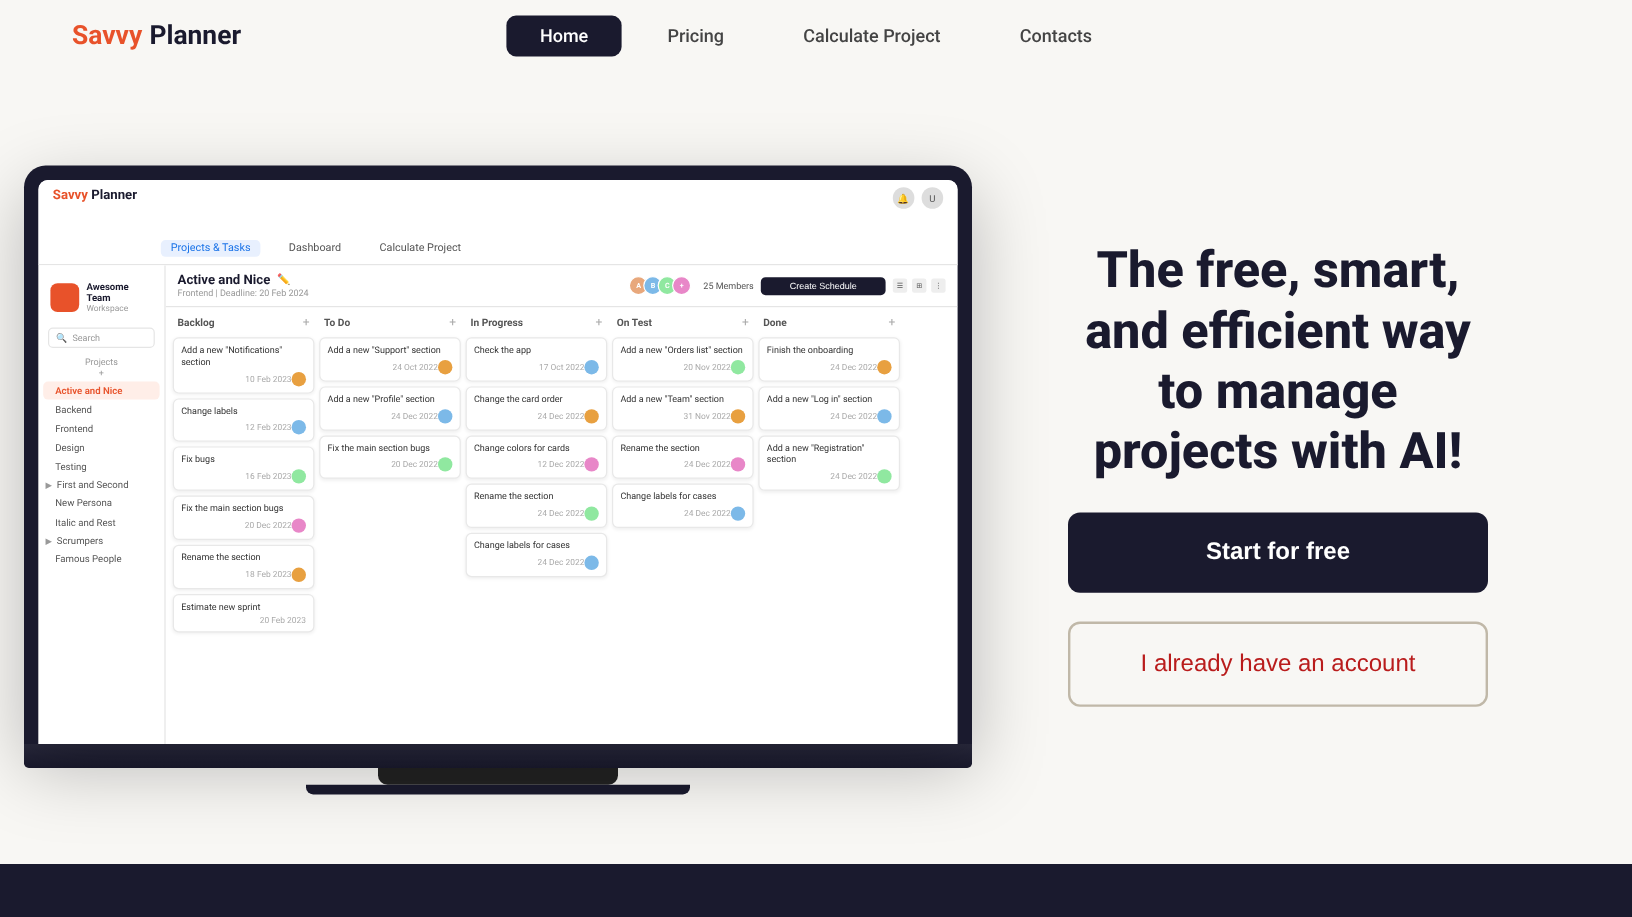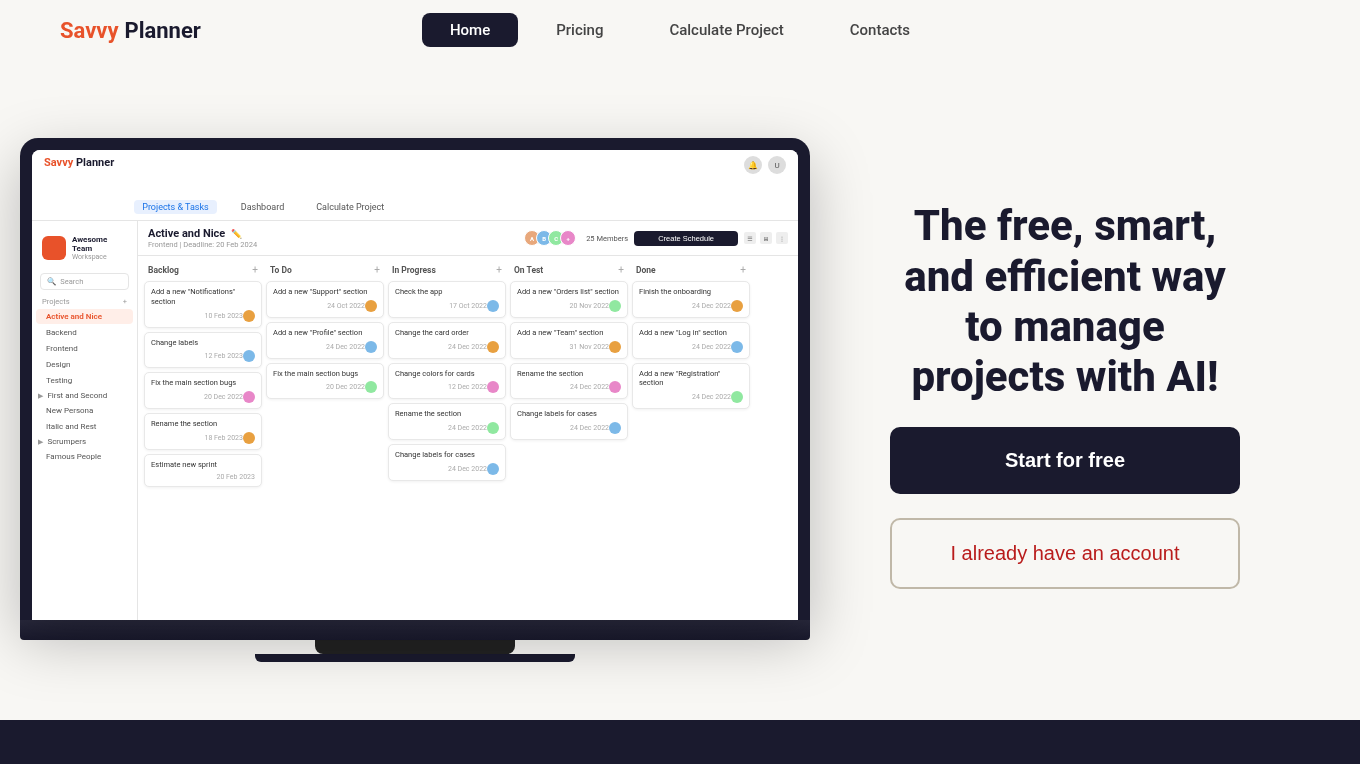--- a/index.html
+++ b/index.html
@@ -235,20 +235,21 @@
       font-size: 7px;
     }
 
     .sidebar-section-label {
       font-size: 7.5px;
       color: #999;
       padding: 4px 10px 2px;
       display: flex;
       align-items: center;
       justify-content: space-between;
+      flex-direction: column;
     }
 
     .sidebar-search {
       display: flex;
       align-items: center;
       margin: 3px 8px;
       padding: 3px 6px;
       border: 1px solid #e5e5e5;
       border-radius: 4px;
       gap: 4px;
@@ -628,20 +629,27 @@
                     </div>
                   </div>
                   <div class="kanban-card">
                     <div class="kanban-card-title">Change labels</div>
                     <div class="kanban-card-meta">
                       <span class="kanban-card-date">12 Feb 2023</span>
                       <div class="kanban-card-avatar blue"></div>
                     </div>
                   </div>
                   <div class="kanban-card">
+                    <div class="kanban-card-title">Fix bugs</div>
+                    <div class="kanban-card-meta">
+                      <span class="kanban-card-date">16 Feb 2023</span>
+                      <div class="kanban-card-avatar green"></div>
+                    </div>
+                  </div>
+                  <div class="kanban-card">
                     <div class="kanban-card-title">Fix the main section bugs</div>
                     <div class="kanban-card-meta">
                       <span class="kanban-card-date">20 Dec 2022</span>
                       <div class="kanban-card-avatar pink"></div>
                     </div>
                   </div>
                   <div class="kanban-card">
                     <div class="kanban-card-title">Rename the section</div>
                     <div class="kanban-card-meta">
                       <span class="kanban-card-date">18 Feb 2023</span>

